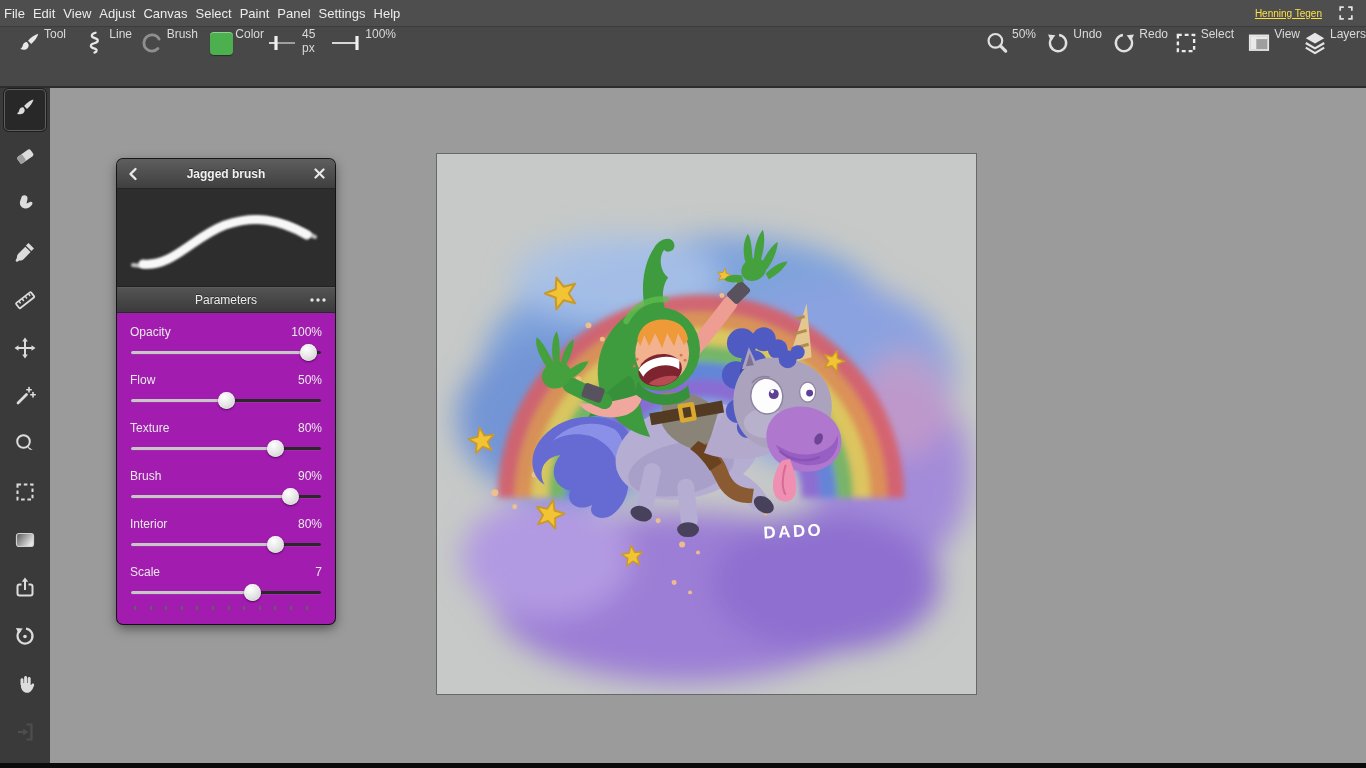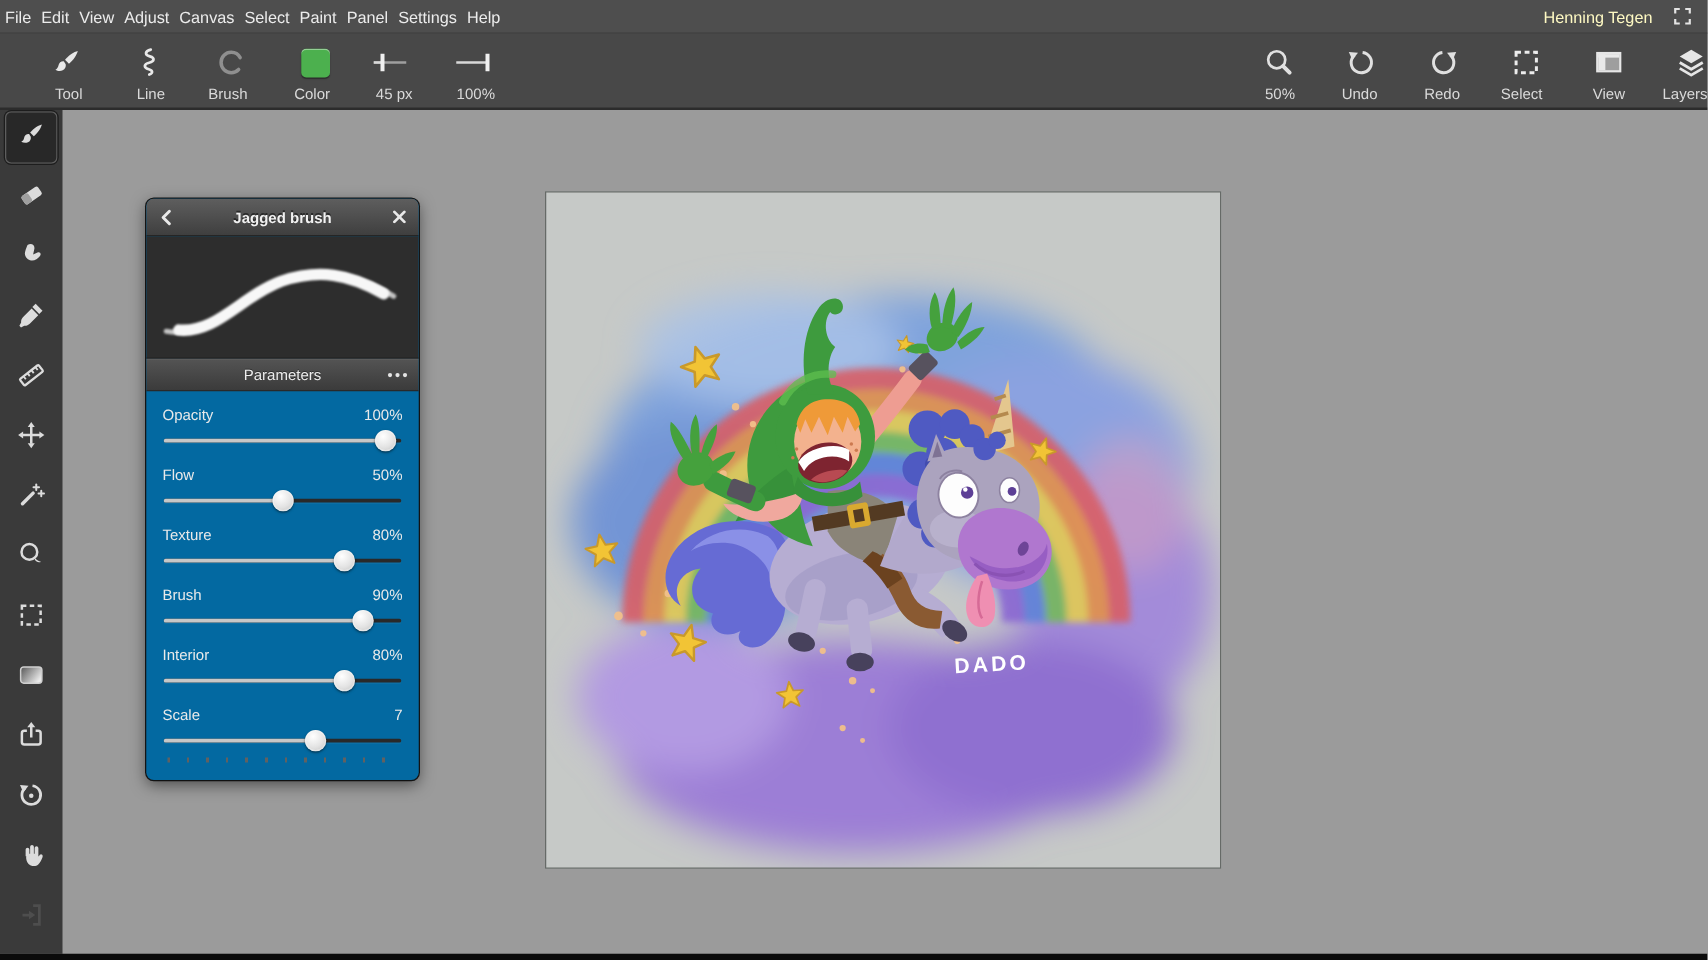--- a/index.html
+++ b/index.html
@@ -8,44 +8,44 @@
     background:#9b9b9b;
     font-family:"Liberation Sans",sans-serif;
     -webkit-user-select:none;user-select:none;
   }
   
   .menubar{position:absolute;top:0;left:0;right:0;height:26px;background:#4e4e4e;
     display:flex;align-items:center;color:#ececec;font-size:13px;z-index:40;
     border-bottom:1px solid #3c3c3c;}
   .menu-item{padding:0 4px;height:100%;display:flex;align-items:center;cursor:default;white-space:nowrap;}
   .menubar-right{margin-left:auto;display:flex;align-items:center;gap:16px;padding-right:12px;}
-  .username{font-size:13px;color:#fef9c3;}
+  .username{font-size:10px;color:#fde047;text-decoration:underline;}
   
   .toolbar{position:absolute;top:27px;left:0;right:0;height:59px;background:#484848;
     display:flex;justify-content:space-between;z-index:35;border-bottom:2px solid #2c2c2c;}
   .tgroup{display:flex;}
-  .titem{width:66px;display:flex;flex-direction:column;align-items:flex-end;justify-content:flex-end;
+  .titem{width:66px;display:flex;flex-direction:row;align-items:flex-start;justify-content:flex-end;
     padding-bottom:4px;gap:2px;color:#dadada;font-size:12px;cursor:default;}
   .ticon{height:32px;display:flex;align-items:center;justify-content:center;}
   .swatch{width:23px;height:23px;border-radius:4px;box-shadow:inset 0 1px 0 rgba(255,255,255,.4),0 1px 1px rgba(0,0,0,.4);}
   
   .sidebar{position:absolute;top:87px;left:0;bottom:5px;width:50px;background:#3a3a3a;z-index:30;
     display:flex;flex-direction:column;align-items:center;padding-top:2px;box-sizing:border-box;}
   .stool{width:42px;height:42px;margin-bottom:6px;display:flex;align-items:center;justify-content:center;
     border-radius:5px;flex:0 0 auto;}
   .stool.selected{background:#282828;box-shadow:inset 0 0 0 1px #5e5e5e,0 0 0 1px #1d1d1d;}
   .stool.bottom{margin-top:auto;margin-bottom:12px;}
   .bottom-strip{position:absolute;left:0;right:0;bottom:0;height:5px;background:#0b0b0b;z-index:45;}
   
   .workspace{position:absolute;top:87px;left:50px;right:0;bottom:5px;background:#9b9b9b;}
   .canvas{position:absolute;left:386px;top:66px;width:541px;height:542px;background:#c6c9c7;
     border:1px solid #666a67;box-sizing:border-box;}
   .canvas svg{display:block;}
   
-  .panel{position:absolute;left:67px;top:72px;width:218px;border-radius:6px;background:#0369a1;
+  .panel{position:absolute;left:67px;top:72px;width:218px;border-radius:6px;background:#a21caf;
     box-shadow:0 4px 12px rgba(0,0,0,.5),0 0 0 1px #1b1b1b;z-index:50;overflow:hidden;}
   .panel-header{height:29px;background:linear-gradient(#5e5e5e,#3f3f3f);display:flex;align-items:center;
     justify-content:center;position:relative;border-bottom:1px solid #252525;color:#f1f1f1;
     font-size:12px;font-weight:bold;text-shadow:0 -1px 0 rgba(0,0,0,.5);}
   .hbtn{position:absolute;top:0;width:28px;height:29px;display:flex;align-items:center;justify-content:center;cursor:pointer;}
   .hbtn.left{left:2px;} .hbtn.right{right:2px;}
   .preview{height:97px;background:#2d2d2d;border-bottom:1px solid #222;}
   .params-bar{height:24px;background:linear-gradient(#535353,#3b3b3b);border-top:1px solid #5c5c5c;
     border-bottom:1px solid #292929;display:flex;align-items:center;justify-content:center;position:relative;
     color:#ededed;font-size:12px;font-weight:normal;text-shadow:0 -1px 0 rgba(0,0,0,.4);}

